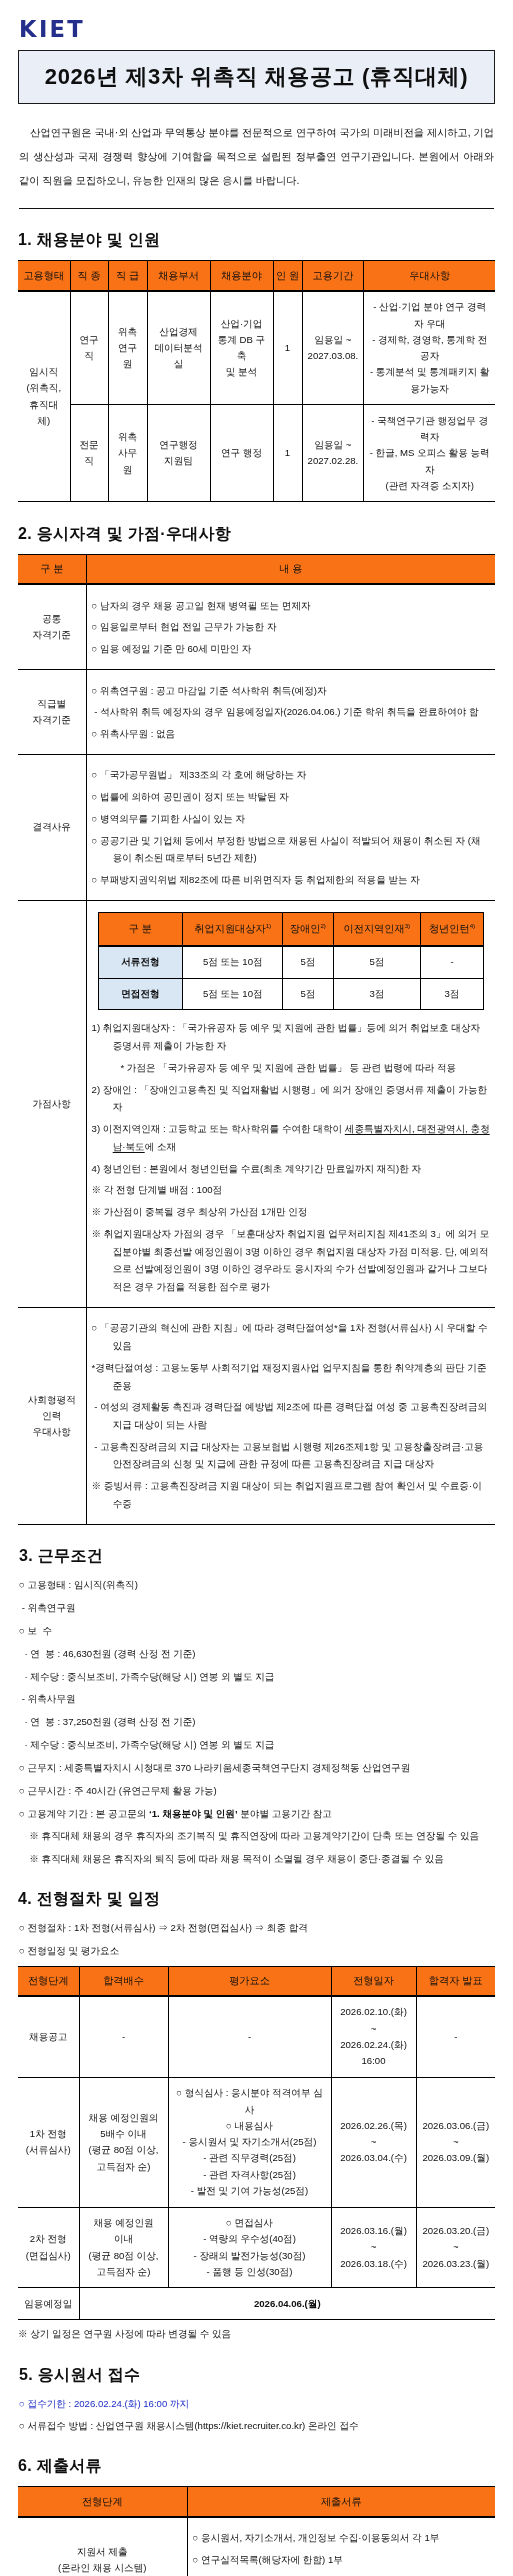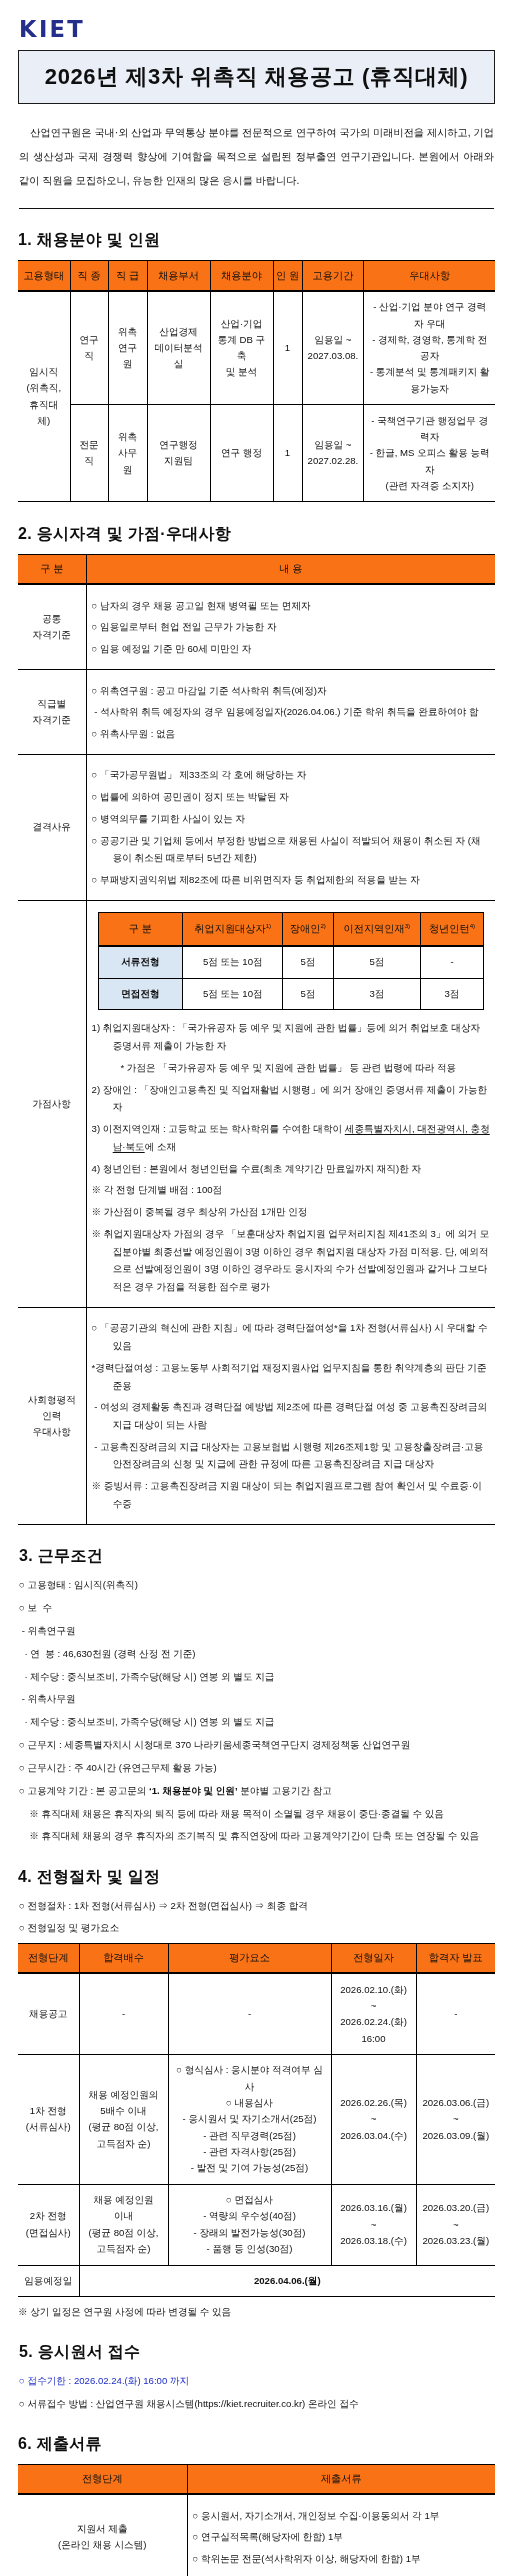--- a/index.html
+++ b/index.html
@@ -247,33 +247,34 @@
           </td>
         </tr>
       </tbody>
     </table>
   </section>
 
   <section class="sec-body">
     <h2 class="sec">3. 근무조건</h2>
     <div>
         <div class="ln">○ 고용형태 : 임시직(위촉직)</div>
+        <div class="ln"> - 위촉연구원</div>
         <div class="ln">○ 보  수</div>
-        <div class="ln"> - 위촉연구원</div>
         <div class="ln">  · 연  봉 : 46,630천원 (경력 산정 전 기준)</div>
         <div class="ln">  · 제수당 : 중식보조비, 가족수당(해당 시) 연봉 외 별도 지급</div>
         <div class="ln"> - 위촉사무원</div>
+        <div class="ln">  · 연  봉 : 37,250천원 (경력 산정 전 기준)</div>
         <div class="ln">  · 제수당 : 중식보조비, 가족수당(해당 시) 연봉 외 별도 지급</div>
         <div class="ln">○ 근무지 : 세종특별자치시 시청대로 370 나라키움세종국책연구단지 경제정책동 산업연구원</div>
         <div class="ln">○ 근무시간 : 주 40시간 (유연근무제 활용 가능)</div>
       </div>
     <div class="ln"><span>○ 고용계약 기간 : 본 공고문의 </span><strong>‘1. 채용분야 및 인원’</strong><span> 분야별 고용기간 참고</span></div>
     <div style="padding-left:10.2px">
+        <div class="ln">※ 휴직대체 채용의 경우 휴직자의 조기복직 및 휴직연장에 따라 고용계약기간이 단축 또는 연장될 수 있음</div>
         <div class="ln">※ 휴직대체 채용은 휴직자의 퇴직 등에 따라 채용 목적이 소멸될 경우 채용이 중단·종결될 수 있음</div>
-        <div class="ln">※ 휴직대체 채용의 경우 휴직자의 조기복직 및 휴직연장에 따라 고용계약기간이 단축 또는 연장될 수 있음</div>
       </div>
   </section>
 
   <section>
     <h2 class="sec">4. 전형절차 및 일정</h2>
     <div class="sec-body">
         <div class="ln">○ 전형절차 : 1차 전형(서류심사) ⇒ 2차 전형(면접심사) ⇒ 최종 합격</div>
         <div class="ln">○ 전형일정 및 평가요소</div>
       </div>
     <table class="t" style="margin-top:5.6px">

